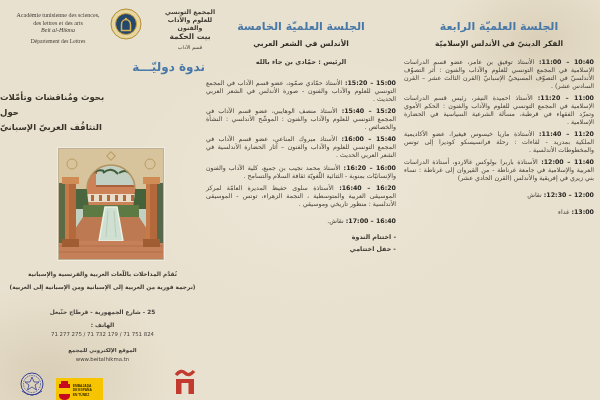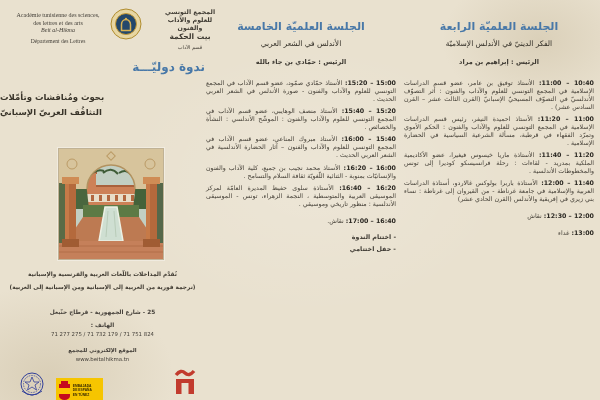--- a/index.html
+++ b/index.html
@@ -42,21 +42,21 @@
     display:flex;align-items:center;justify-content:center;gap:2px;box-sizing:border-box;margin-top:48px;}
   .logo-aecid .txt{font-family:"Liberation Sans",sans-serif;font-size:7.5px;font-weight:bold;color:#1c1c1c;}
   .logo-cervantes{width:54px;text-align:center;}
   .logo-cervantes .txt{font-family:"Liberation Sans",sans-serif;font-size:5px;line-height:6.5px;
     font-weight:bold;letter-spacing:1.6px;color:#c23b2e;}
   
   .col{position:absolute;top:12px;width:190px;direction:rtl;}
   .col-mid{left:206px;}
   .col-right{left:404px;}
   .session-heading{text-align:center;font-size:11px;font-weight:bold;color:#4878a8;margin:8px 0 6px;}
-  .session-topic{text-align:center;font-size:7.5px;font-weight:normal;color:#332f27;margin:0 0 10px;}
+  .session-topic{text-align:center;font-size:7.5px;font-weight:bold;color:#332f27;margin:0 0 10px;}
   .session-chair{text-align:center;font-size:6.5px;font-weight:bold;color:#3c3831;margin:0 0 13px;}
   .entry{font-size:6.3px;line-height:7.9px;text-align:justify;margin:0 0 4.5px;color:#474239;}
   .entry b{color:#2c2923;}
   .entry.short{text-align:right;margin-top:9px;margin-bottom:3px;}
   .closing{font-size:6.3px;font-weight:bold;text-align:right;margin-top:8px;color:#3c3831;}
   .closing + .closing{margin-top:5px;}
 </style>
 </head>
 <body>
 
@@ -81,20 +81,21 @@
   <div class="ar-org">
     <div>المجمع التونسي للعلوم والآداب والفنون</div>
     <div class="beit">بيت الحكمة</div>
     <div class="dept">قسم الآداب</div>
   </div>
 
   <div class="kicker">ندوة دوليّـــة</div>
 
   <div class="event-title">
     <div>بحوث ومُناقشات وتأمّلات</div>
+    <div>حول</div>
     <div>التثاقُف العربيّ الإسبانيّ</div>
   </div>
 
   <div class="painting">
     <svg width="104" height="110" viewBox="0 0 104 110">
       <rect width="104" height="110" fill="#c2cfc3"></rect>
       <rect x="16" y="36" width="72" height="3" fill="#a9613c"></rect>
       <rect x="16" y="38" width="72" height="20" fill="#cd8157"></rect>
       <rect x="27" y="22" width="11" height="3" fill="#a9613c"></rect>
       <rect x="28" y="24" width="9" height="15" fill="#cd8157"></rect>
@@ -204,21 +205,20 @@
     <p class="entry"><b>16:00 – 16:20:</b> <span>الأستاذ محمد نجيب بن جميع، كلية الآداب والفنون والإنسانيّات بمنوبة - الثنائية اللّغويّة ثقافة السلام والتسامح .</span></p>
     <p class="entry"><b>16:20 – 16:40:</b> <span>الأستاذة سلوى حفيظ المديرة العامّة لمركز الموسيقى العربية والمتوسطية ، النجمة الزهراء، تونس - الموسيقى الأندلسية : منظور تاريخي وموسيقي .</span></p>
     <p class="entry short"><b>16:40 – 17:00:</b> <span>نقاش.</span></p>
     <div class="closing">- اختتام الندوة</div>
     <div class="closing">- حفل اختتامي</div>
   </div>
 
   <div class="col col-right" lang="ar">
     <div class="session-heading">الجلسة العلميّة الرابعة</div>
     <div class="session-topic">الفكر الدينيّ في الأندلس الإسلاميّة</div>
-    <div class="session-chair">الرئيس : إبراهيم بن مراد</div>
     <p class="entry"><b>10:40 – 11:00:</b> <span>الأستاذ توفيق بن عامر، عضو قسم الدراسات الإسلامية في المجمع التونسي للعلوم والآداب والفنون : أثر التصوّف الأندلسيّ في التصوّف المسيحيّ الإسبانيّ (القرن الثالث عشر – القرن السادس عشر) .</span></p>
     <p class="entry"><b>11:00 – 11:20:</b> <span>الأستاذ احميدة النيفر، رئيس قسم الدراسات الإسلامية في المجمع التونسي للعلوم والآداب والفنون : الحكم الأموي وتمرّد الفقهاء في قرطبة، مسألة الشرعية السياسية في الحضارة الإسلامية .</span></p>
     <p class="entry"><b>11:20 – 11:40:</b> <span>الأستاذة ماريا خيسوس فيغيرا، عضو الأكاديمية الملكية بمدريد - لقاءات : رحلة فرانسيسكو كوديرا إلى تونس والمخطوطات الأندلسية .</span></p>
     <p class="entry"><b>11:40 – 12:00:</b> <span>الأستاذة باربرا بولوكس غالاردو، أستاذة الدراسات العربية والإسلامية في جامعة غرناطة - من القيروان إلى غرناطة : نساء بني زيري في إفريقية والأندلس (القرن الحادي عشر)</span></p>
     <p class="entry short"><b>12:00 – 12:30:</b> <span>نقاش</span></p>
     <p class="entry short"><b>13:00:</b> <span>غداء</span></p>
   </div>
 
 </div>
 

